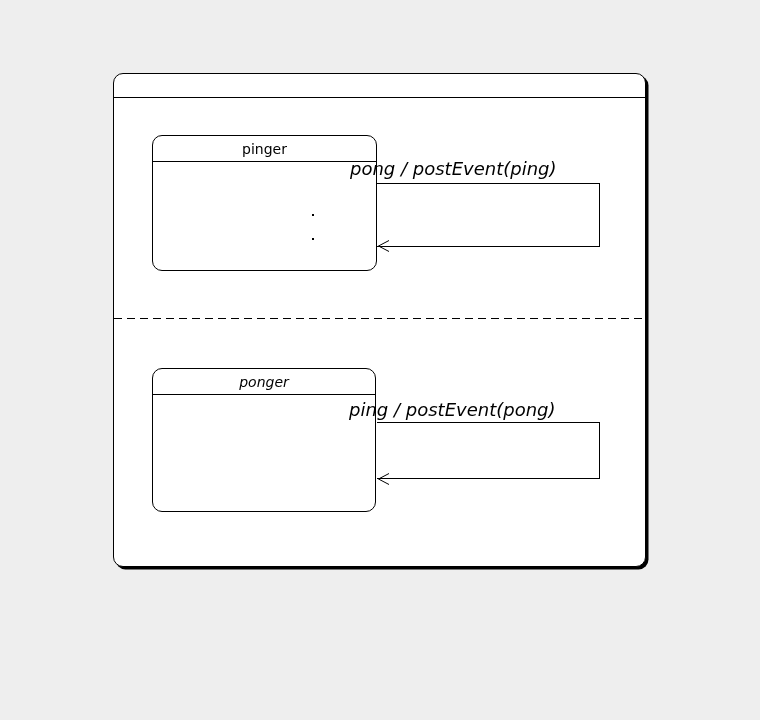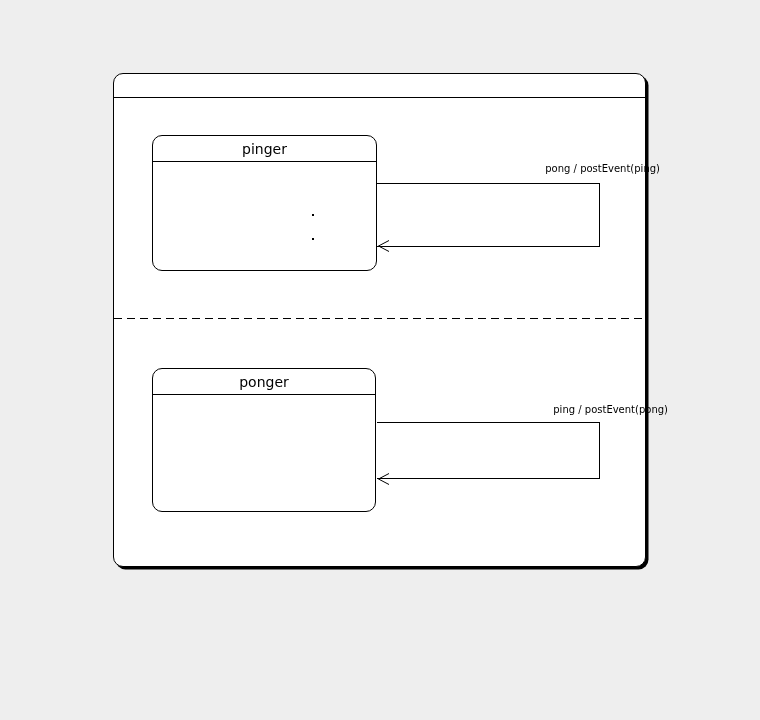--- a/index.html
+++ b/index.html
@@ -43,21 +43,21 @@
 
   
   .state {
     position: absolute;
     background: #fff;
     border: 1px solid #000;
     border-radius: 10px;
     overflow: hidden;
   }
   .state-pinger { left: 38px; top: 61px;  width: 225px; height: 136px; }
-  .state-ponger { left: 38px; top: 294px; width: 224px; height: 144px; }
+  .state-ponger { left: 38px; top: 294px; width: 224px; height: 144px; font-style: italic; }
   .state-title {
     height: 26px;
     line-height: 26px;
     border-bottom: 1px solid #000;
     text-align: center;
     font-size: 14px;
   }
   .state-body {
     position: relative;
     padding: 6px 1px;
@@ -86,27 +86,28 @@
   .arrowhead {
     position: absolute;
     width: 13px; height: 14px;
   }
   .arrowhead-top    { left: 263px; top: 165px; }
   .arrowhead-bottom { left: 263px; top: 398px; }
 
   .tr-label {
     position: absolute;
     width: 310px;
-    text-align: right;
-    font-size: 10px;
+    text-align: left;
+    font-size: 18px;
     line-height: 18px;
     white-space: nowrap;
+    font-style: italic;
   }
   .tr-label-top    { left: 236px; top: 86px; }
-  .tr-label-bottom { left: 244px; top: 327px; }
+  .tr-label-bottom { left: 235px; top: 327px; }
 </style>
 </head>
 <body>
 
 <div class="canvas">
 
   <div class="frame">
 
     <div class="frame-titlebar"></div>
     <div class="frame-sep"></div>

